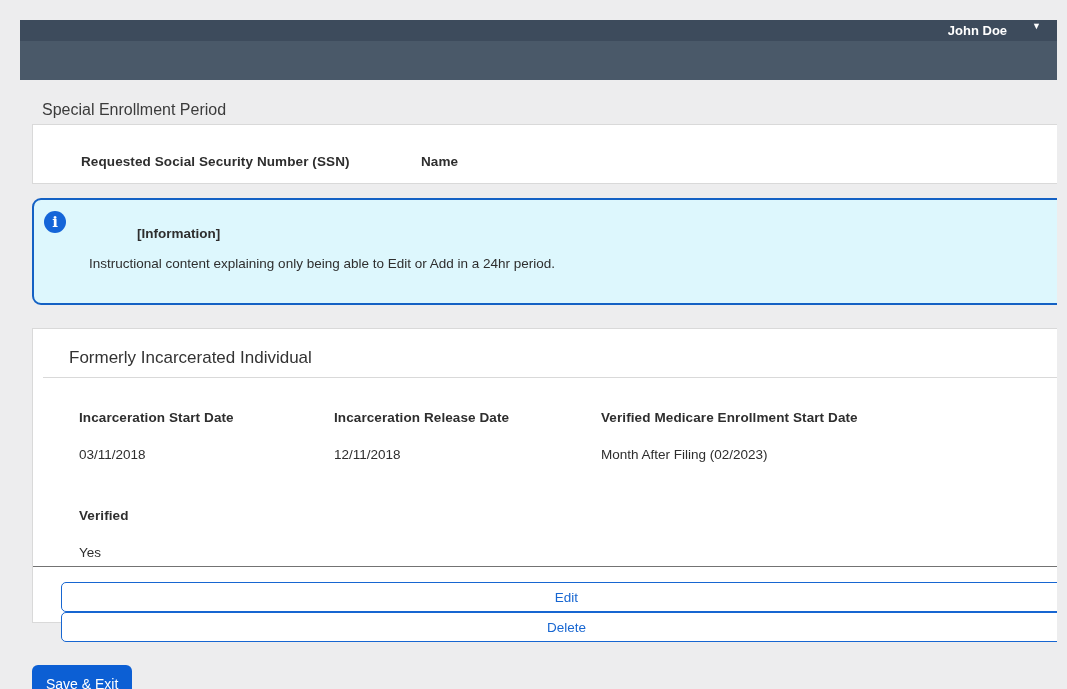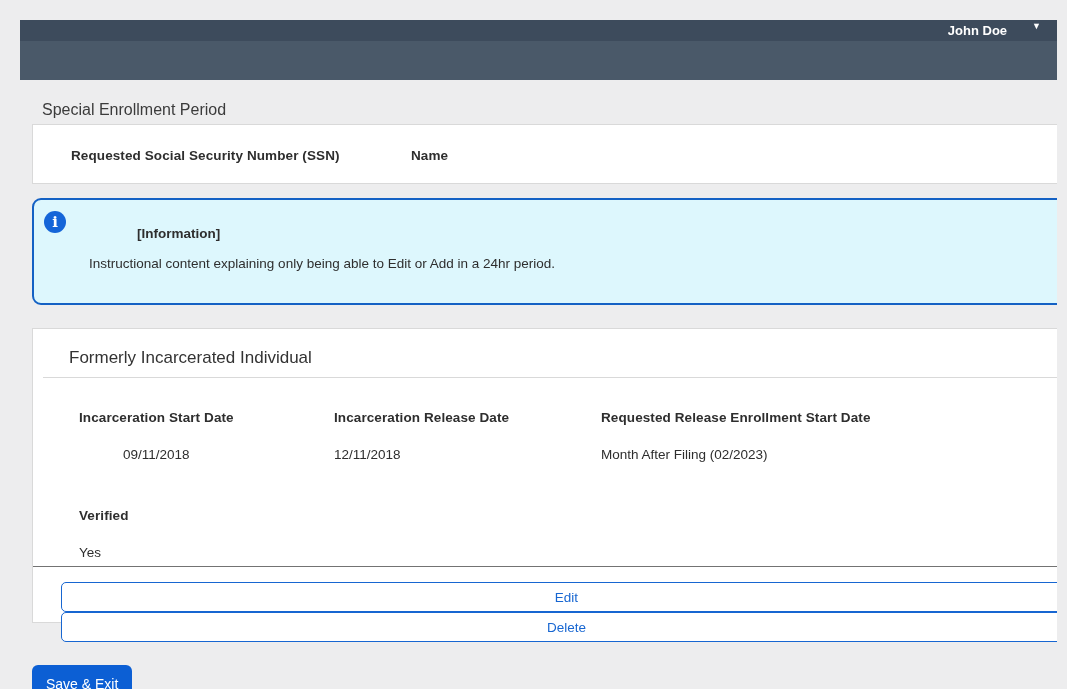--- a/index.html
+++ b/index.html
@@ -44,21 +44,21 @@
   .field-label {
     font-size:13.5px; font-weight:bold; color:#2e2e2e; line-height:17px;
     letter-spacing:0.1px;
   }
   .field-value {
     font-size:13.5px; color:#2e2e2e; line-height:17px; min-height:17px;
   }
 
   
   .summary-card { top:104px; height:60px; }
-  .summary-card .field { position:absolute; top:2px; }
+  .summary-card .field { position:absolute; top:8px;margin-left:10px; }
   .sf1 { left:18px; }
   .sf2 { left:358px; }
 
   
   .info-box {
     position:absolute; top:178px; left:12px; width:1041px; height:107px;
     background:#ddf7fd; border:2px solid #1461c4; border-radius:9px;
   }
   .info-icon {
     position:absolute; left:10px; top:11px; width:22px; height:22px;
@@ -77,21 +77,21 @@
   }
 
   
   .incarceration-card { top:308px; height:295px; }
   .inc-header {
     height:39px; border-bottom:1px solid #d9d9d9;
     display:flex; align-items:center; padding-left:26px;
     font-size:17px; color:#333333;
   }
   .inc-field { position:absolute; }
-  .if1 { left:26px;  top:60px;text-align:center; }
+  .if1 { left:26px;  top:60px; }
   .if2 { left:281px; top:60px; }
   .if3 { left:548px; top:60px; }
   .if4 { left:26px;  top:158px; }
   .actions {
     position:absolute; left:0; right:0; top:237px;
     border-top:1px solid #737373;
     padding:15px 0 0 28px;
     display:flex; flex-direction:column;
   }
   .btn-outline {
@@ -140,28 +140,28 @@
     </span>
     <div class="info-title">[Information]</div>
     <div class="info-body">Instructional content explaining only being able to Edit or Add in a 24hr period.</div>
   </section>
 
   <section class="card incarceration-card">
     <div class="inc-header">Formerly Incarcerated Individual</div>
 
     <div class="inc-field if1">
       <div class="field-label">Incarceration Start Date</div>
-      <div class="field-value">09/11/2018</div>
+      <div class="field-value">03/11/2018</div>
     </div>
     <div class="inc-field if2">
       <div class="field-label">Incarceration Release Date</div>
       <div class="field-value">12/11/2018</div>
     </div>
     <div class="inc-field if3">
-      <div class="field-label">Requested Release Enrollment Start Date</div>
+      <div class="field-label">Verified Medicare Enrollment Start Date</div>
       <div class="field-value">Month After Filing (02/2023)</div>
     </div>
     <div class="inc-field if4">
       <div class="field-label">Verified</div>
       <div class="field-value">Yes</div>
     </div>
 
     <div class="actions">
       <button class="btn-outline">Edit</button>
       <button class="btn-outline">Delete</button>

